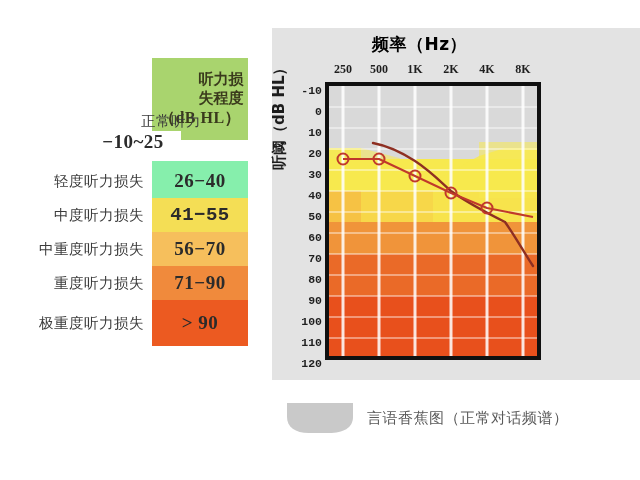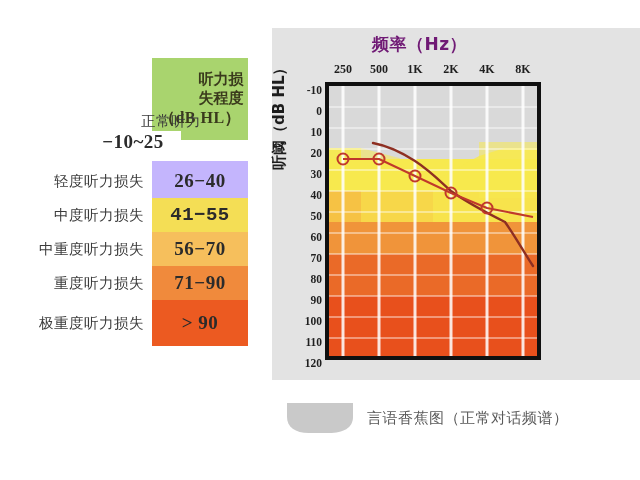--- a/index.html
+++ b/index.html
@@ -46,21 +46,21 @@
   #legend-header .hl-line { display:block;padding-left:42px; }
   #legend-header .hl-unit { font-family:"Liberation Serif","DejaVu Serif",serif; font-size:16px; letter-spacing:.5px;}
 
   
   #chart-panel {
     position:absolute; left:272px; top:28px; width:368px; height:352px;
     background:#e3e3e3;
   }
   #chart-title {
     position:absolute; left:272px; top:33px; width:295px;
-    text-align:center; font-size:17px; font-weight:bold; color:#701a75;
+    text-align:center; font-size:17px; font-weight:bold; color:#000000;
     font-family:"DejaVu Sans","Liberation Sans",sans-serif;
     letter-spacing:0.5px;
   }
   #x-tick-row {
     position:absolute; left:325px; top:62px; width:215px; height:16px;
   }
   .x-tick {
     position:absolute; transform:translateX(-50%);
     font-size:12px; font-weight:bold; color:#1f1f1f;
     font-family:"Liberation Serif","DejaVu Serif",serif;
@@ -72,21 +72,21 @@
     font-family:"DejaVu Sans","Liberation Sans",sans-serif;
     transform:rotate(-90deg); transform-origin:left top;
     white-space:nowrap;
   }
   #y-tick-col {
     position:absolute; left:288px; top:84px; width:34px; height:272px;
   }
   .y-tick {
     position:absolute; right:0; transform:translateY(-50%);
     font-size:11.5px; font-weight:bold; color:#1f1f1f;
-    font-family:Liberation Serif, serif;
+    font-family:Liberation Mono, monospace;
     white-space:nowrap;
   }
 
   #plot-frame {
     position:absolute; left:325px; top:82px; width:216px; height:278px;
     border:4px solid #101010; background:#d9d9d9;
   }
   #plot-svg { display:block; }
 
   
@@ -112,21 +112,21 @@
     <span class="hl-unit">（dB HL）</span>
   </div>
 
   <div class="row" style="top:84px;height:40px;flex-direction:column;">
     <div class="row-label">正常听力</div>
     <div class="row-value" style="background:#ffffff;height:40px;">−10~25</div>
   </div>
 
   <div class="row" style="top:136px;height:34px;">
     <div class="row-label">轻度听力损失</div>
-    <div class="row-value" style="background:#c4b5fd;height:40px;">26−40</div>
+    <div class="row-value" style="background:#86efac;height:40px;">26−40</div>
   </div>
 
   <div class="row" style="top:170px;height:34px;">
     <div class="row-label">中度听力损失</div>
     <div class="row-value" style="background:#f4de55;height:34px;font-family:Liberation Mono, monospace;">41−55</div>
   </div>
 
   <div class="row" style="top:204px;height:34px;">
     <div class="row-label">中重度听力损失</div>
     <div class="row-value" style="background:#f6bf5c;height:34px;">56−70</div>

